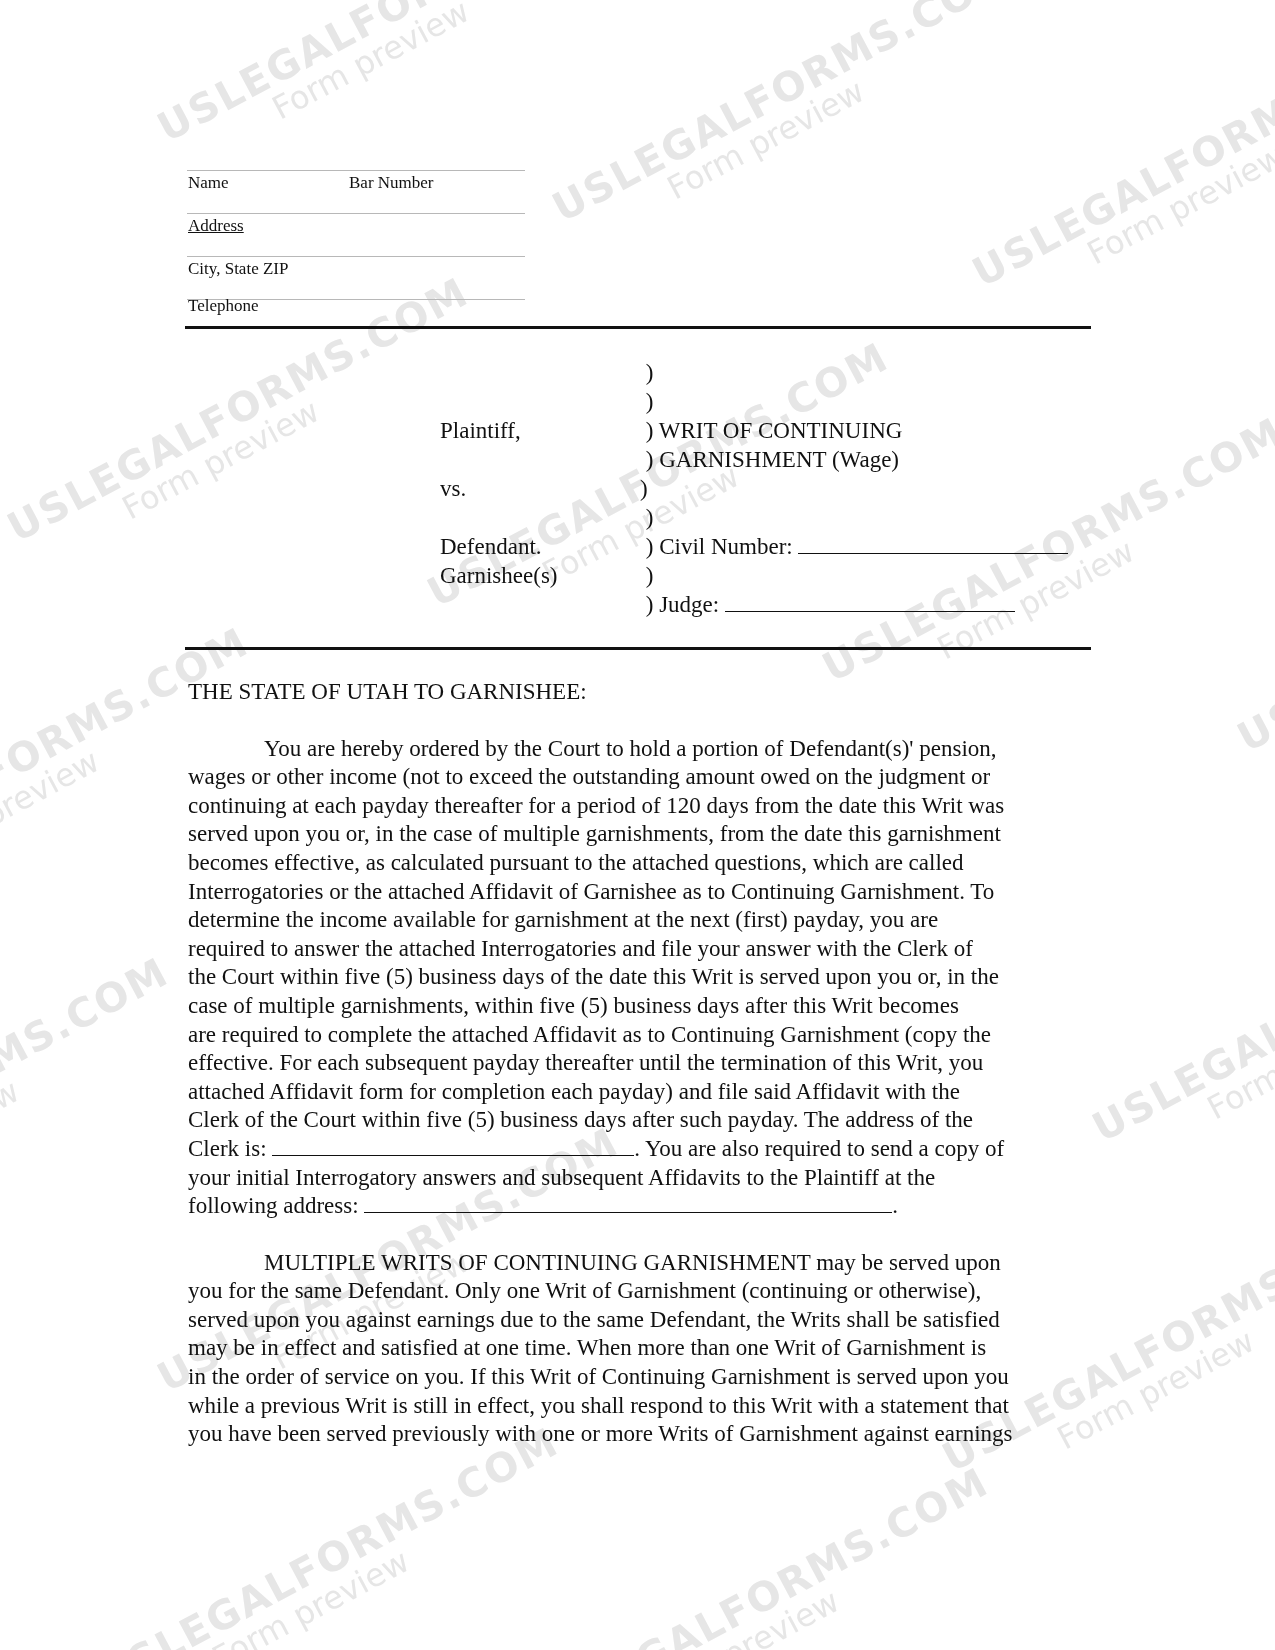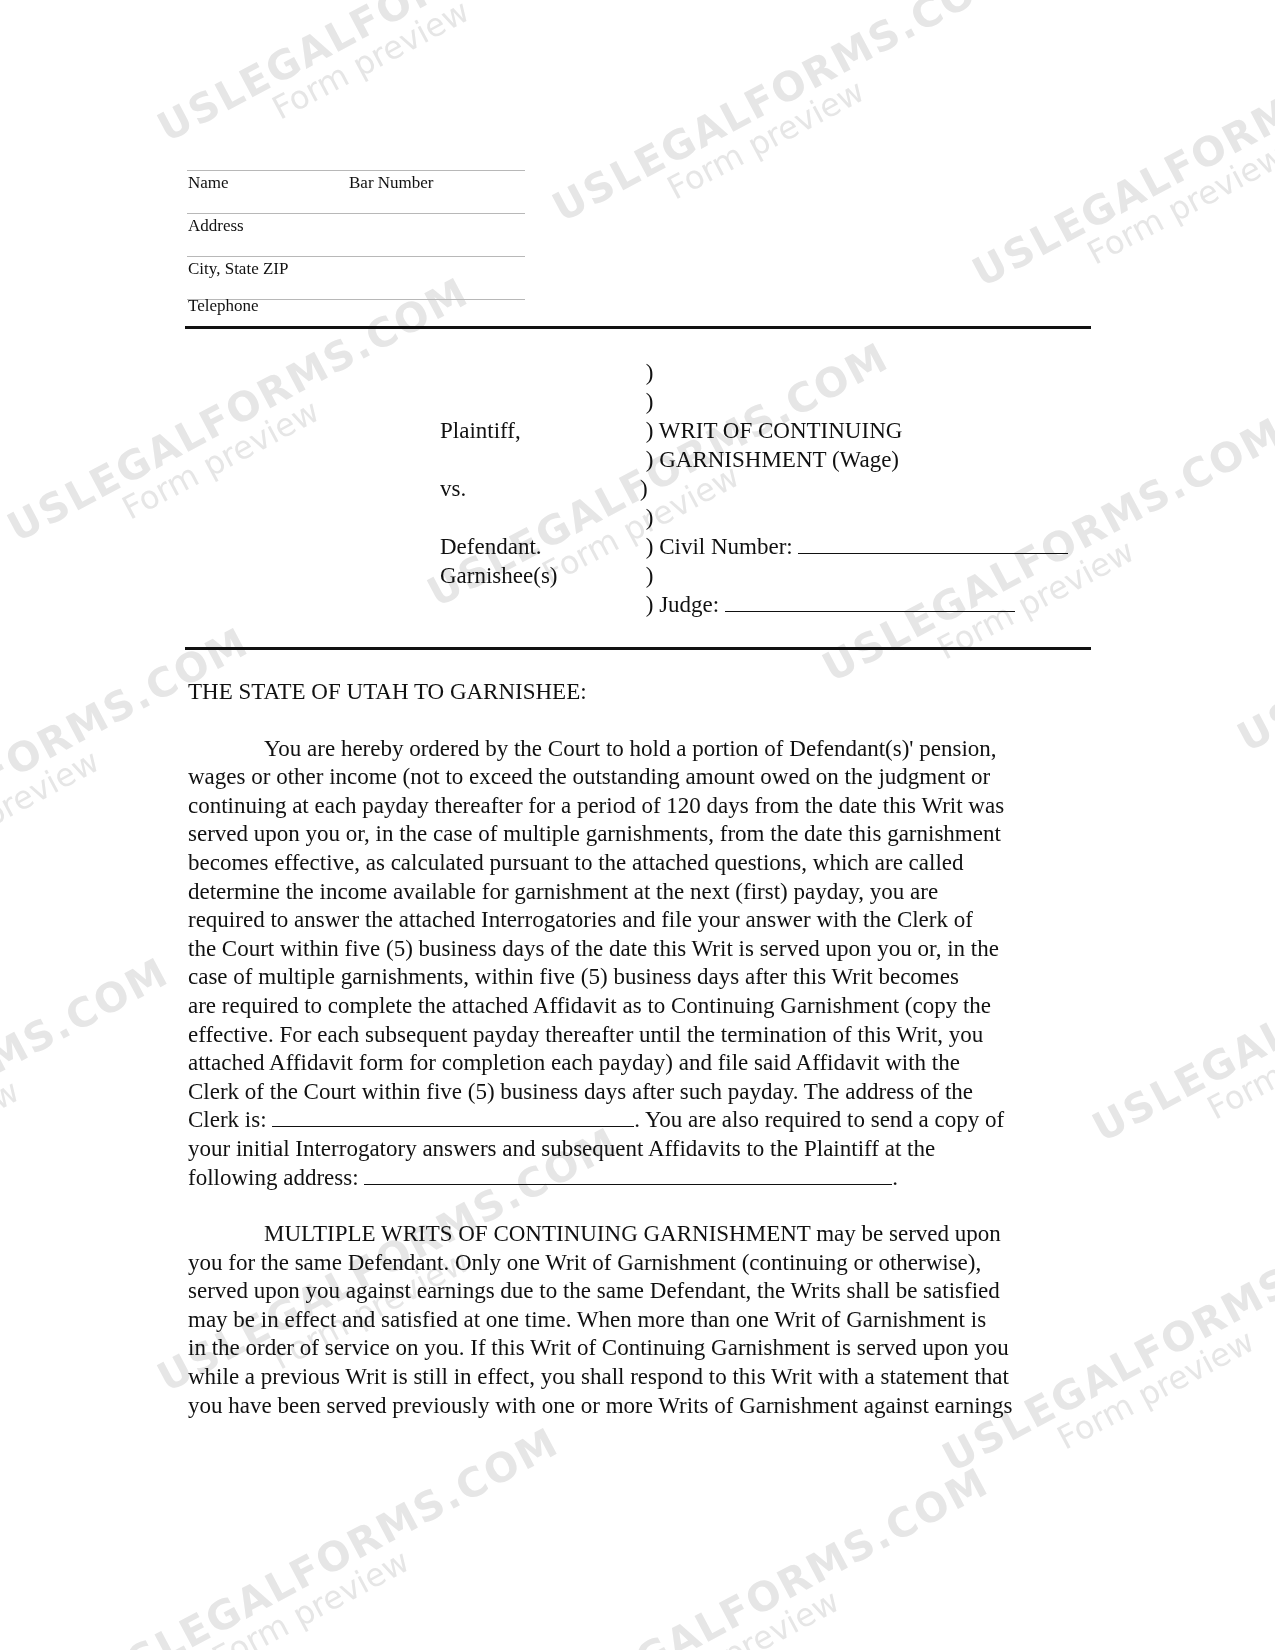--- a/index.html
+++ b/index.html
@@ -76,21 +76,21 @@
     <span class="small">Form preview</span>
   </div>
 
 <div class="content">
 
   <div class="hdr-line" style="top:170px;"></div>
   <div class="hdr-label" style="left:188px;top:173px;">Name</div>
   <div class="hdr-label" style="left:349px;top:173px;">Bar Number</div>
 
   <div class="hdr-line" style="top:213px;"></div>
-  <div class="hdr-label" style="left:188px;top:216px;">Address</div>
+  <div class="hdr-label" style="left:188px;top:216px;text-decoration:underline;">Address</div>
 
   <div class="hdr-line" style="top:256px;"></div>
   <div class="hdr-label" style="left:188px;top:259px;">City, State ZIP</div>
 
   <div class="hdr-line" style="top:299px;"></div>
   <div class="hdr-label" style="left:188px;top:296px;font-family:Liberation Serif, serif;">Telephone</div>
 
   <div class="rule" style="top:326px;"></div>
 
   <div class="cap" style="left:440px;top:358px;">
@@ -109,20 +109,21 @@
 
   <div class="body-text" style="top:678px;">
     <div>THE STATE OF UTAH TO GARNISHEE:</div>
     <div style="height:28px;"></div>
     <div>
       <span class="line" style="padding-left:76px;">You are hereby ordered by the Court to hold a portion of Defendant(s)' pension,</span>
       <span class="line">wages or other income (not to exceed the outstanding amount owed on the judgment or</span>
       <span class="line">continuing at each payday thereafter for a period of 120 days from the date this Writ was</span>
       <span class="line">served upon you or, in the case of multiple garnishments, from the date this garnishment</span>
       <span class="line">becomes effective, as calculated pursuant to the attached questions, which are called</span>
+      <span class="line">Interrogatories or the attached Affidavit of Garnishee as to Continuing Garnishment. To</span>
       <span class="line">determine the income available for garnishment at the next (first) payday, you are</span>
       <span class="line">required to answer the attached Interrogatories and file your answer with the Clerk of</span>
       <span class="line">the Court within five (5) business days of the date this Writ is served upon you or, in the</span>
       <span class="line">case of multiple garnishments, within five (5) business days after this Writ becomes</span>
       <span class="line">are required to complete the attached Affidavit as to Continuing Garnishment (copy the</span>
       <span class="line">effective. For each subsequent payday thereafter until the termination of this Writ, you</span>
       <span class="line">attached Affidavit form for completion each payday) and file said Affidavit with the</span>
       <span class="line">Clerk of the Court within five (5) business days after such payday. The address of the</span>
       <span class="line"><span>Clerk is:</span> <span class="blank" style="width:362px;"></span><span>. You are also required to send a copy of</span></span>
       <span class="line">your initial Interrogatory answers and subsequent Affidavits to the Plaintiff at the</span>

